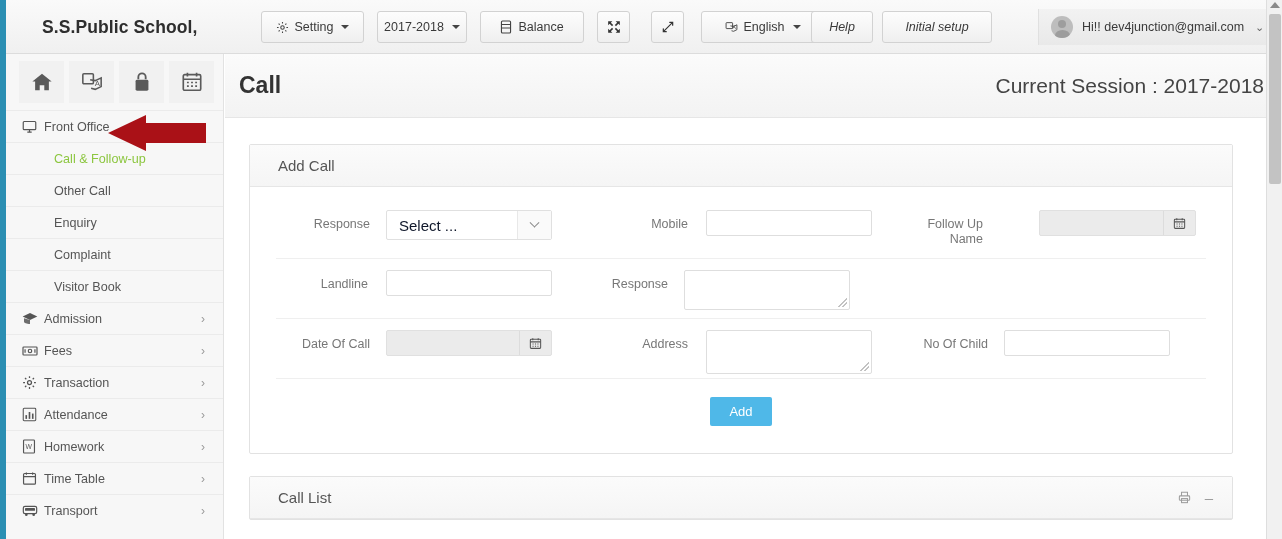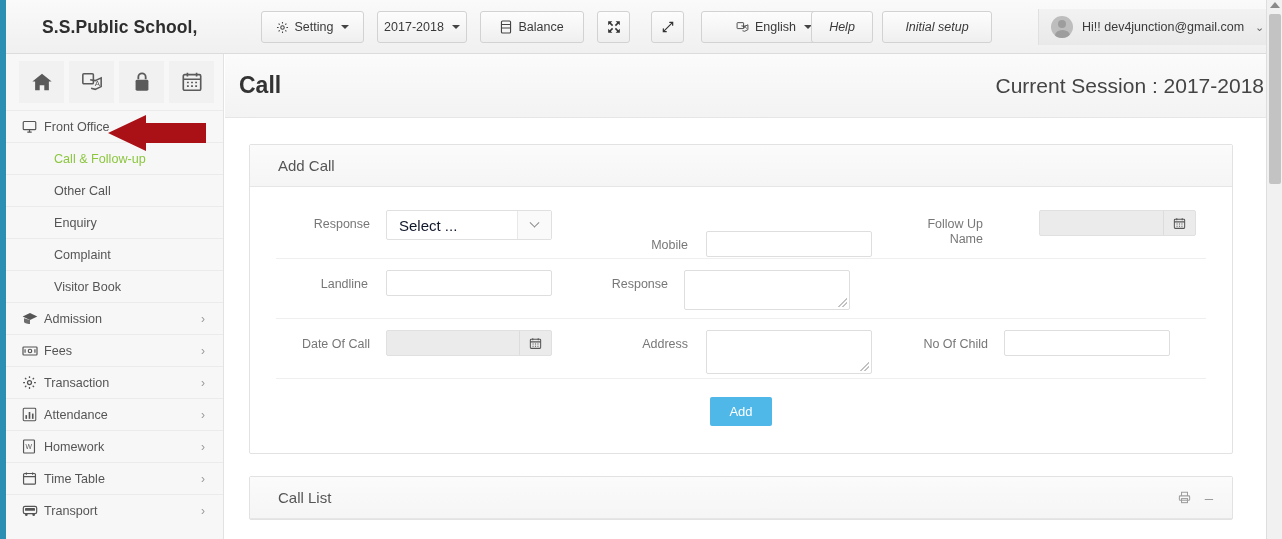--- a/index.html
+++ b/index.html
@@ -54,21 +54,21 @@
     margin-left: 2px;
   }
   .tb-ico { display:inline-flex; align-items:center; }
   .tb-ico svg { display:block; }
 
   #btn-setting  { left: 255px;  width: 103px; }
   #btn-session  { left: 371px;  width: 90px;  }
   #btn-balance  { left: 474px;  width: 104px; }
   #btn-arrows   { left: 591px;  width: 33px;  }
   #btn-expand   { left: 645px;  width: 33px;  }
-  #btn-lang     { left: 695px;  width: 123px; justify-content: flex-end; }
+  #btn-lang     { left: 695px;  width: 123px; }
   #btn-help     { left: 805px;  width: 62px;  font-style: italic; }
   #btn-initial  { left: 876px;  width: 110px;  font-style: italic; }
 
   #user-box {
     position: absolute; left: 1032px; top: 9px;
     width: 234px; height: 36px;
     background: linear-gradient(#f2f2f2, #e9e9e9);
     border-left: 1px solid #e0e0e0;
     display: flex; align-items: center; gap: 9px;
     padding-left: 12px;
@@ -542,21 +542,21 @@
         <div class="fcell" style="width:320px;">
           <div class="flabel" style="width:110px; padding-right:16px;">Response</div>
           <div class="fselect">
             <span class="sel-text">Select ...</span>
             <span class="sel-btn">
                 <i></i>
               </span>
           </div>
         </div>
 
-        <div class="fcell" style="width:300px;margin-top:21px;">
+        <div class="fcell" style="width:300px;">
           <div class="flabel" style="width:110px; padding-right:18px;">Mobile</div>
           <input class="finput" style="width: 166px;" value="">
         </div>
 
         <div class="fcell" style="width:300px;gap:40px;">
           <div class="flabel" style="width:108px; padding-right:16px;">
             <div>Follow Up</div>
             <div>Name</div>
           </div>
           <div class="fdate">

